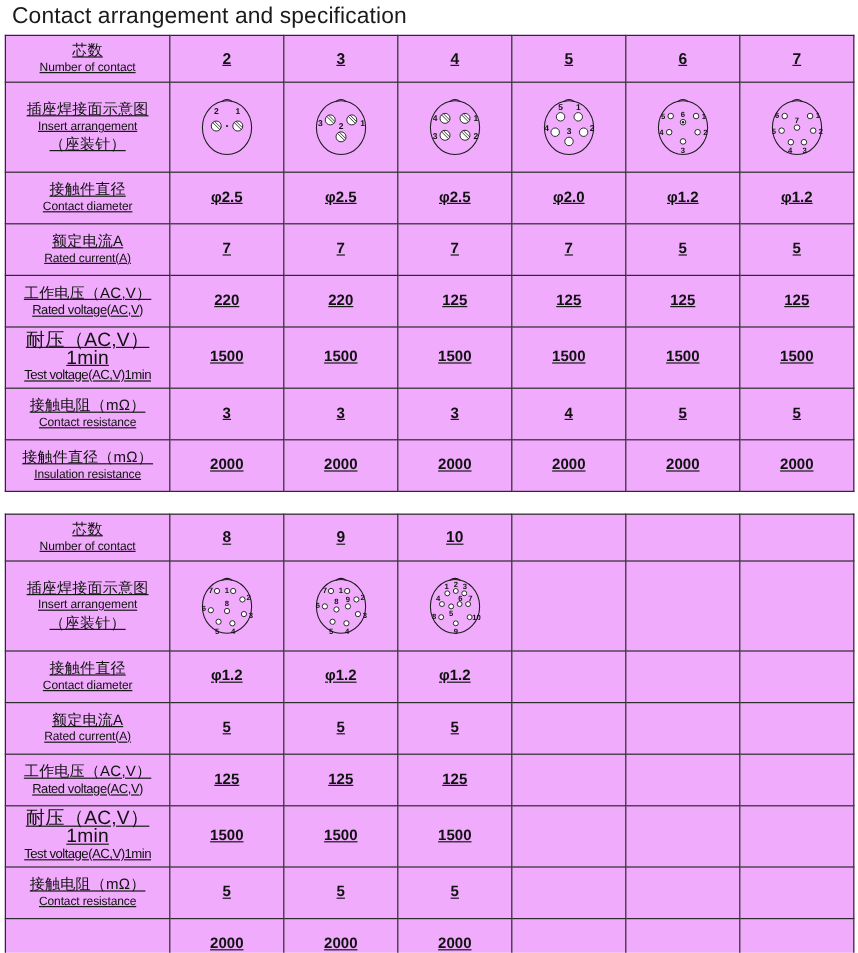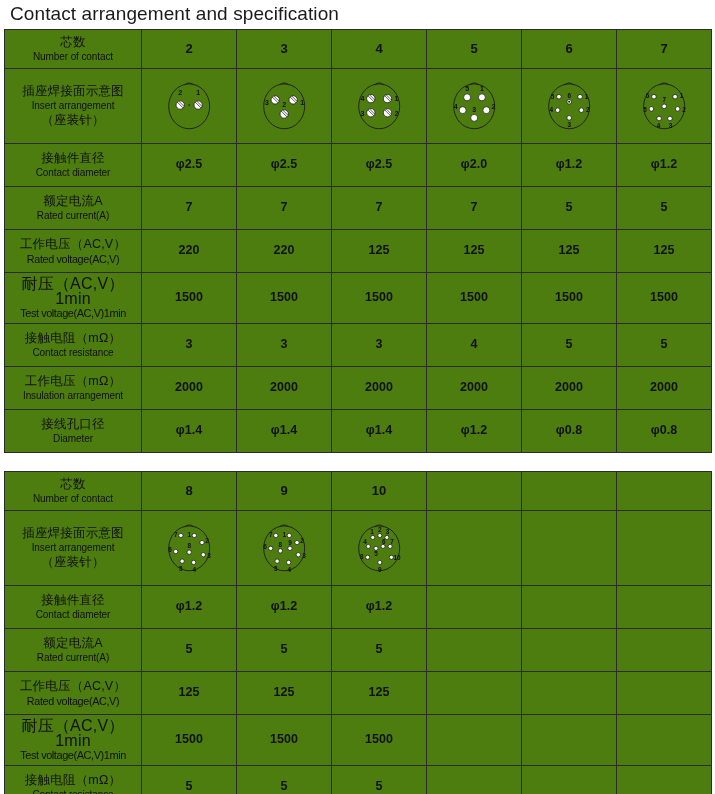--- a/index.html
+++ b/index.html
@@ -18,21 +18,22 @@
     letter-spacing:.1px;
     color:#1b1b1b;
     padding:2px 0 3px 6px;
     line-height:24px;
   }
 
   table.spec{
     width:707px;
     border-collapse:collapse;
     table-layout:fixed;
-    background:#4d7c0f;
+    background:#f0abfc;
+    text-decoration:underline;
   }
   table.spec td{
     border:1px solid #2b2b2b;
     text-align:center;
     vertical-align:middle;
     font-size:11.5px;
     line-height:13.5px;
     padding:2px 1px;
     color:#111;
   }
@@ -317,41 +318,29 @@
         </td>
         <td class="val">3</td>
         <td class="val">3</td>
         <td class="val">3</td>
         <td class="val">4</td>
         <td class="val">5</td>
         <td class="val">5</td>
       </tr>
       <tr class="body">
         <td class="label">
-          <span class="cn">工作电压（mΩ）</span>
-          <span class="en">Insulation arrangement</span>
-        </td>
-        <td class="val">2000</td>
-        <td class="val">2000</td>
-        <td class="val">2000</td>
-        <td class="val">2000</td>
-        <td class="val">2000</td>
-        <td class="val">2000</td>
-      </tr>
-      <tr class="body">
-        <td class="label">
-          <span class="cn">接线孔口径</span>
-          <span class="en">Diameter</span>
-        </td>
-        <td class="val">φ1.4</td>
-        <td class="val">φ1.4</td>
-        <td class="val">φ1.4</td>
-        <td class="val">φ1.2</td>
-        <td class="val">φ0.8</td>
-        <td class="val">φ0.8</td>
+          <span class="cn">接触件直径（mΩ）</span>
+          <span class="en">Insulation resistance</span>
+        </td>
+        <td class="val">2000</td>
+        <td class="val">2000</td>
+        <td class="val">2000</td>
+        <td class="val">2000</td>
+        <td class="val">2000</td>
+        <td class="val">2000</td>
       </tr>
     </tbody>
   </table>
 
   <div class="gap"></div>
 
   <table class="spec">
     <colgroup>
       <col style="width:137px">
         <col style="width:95px">

